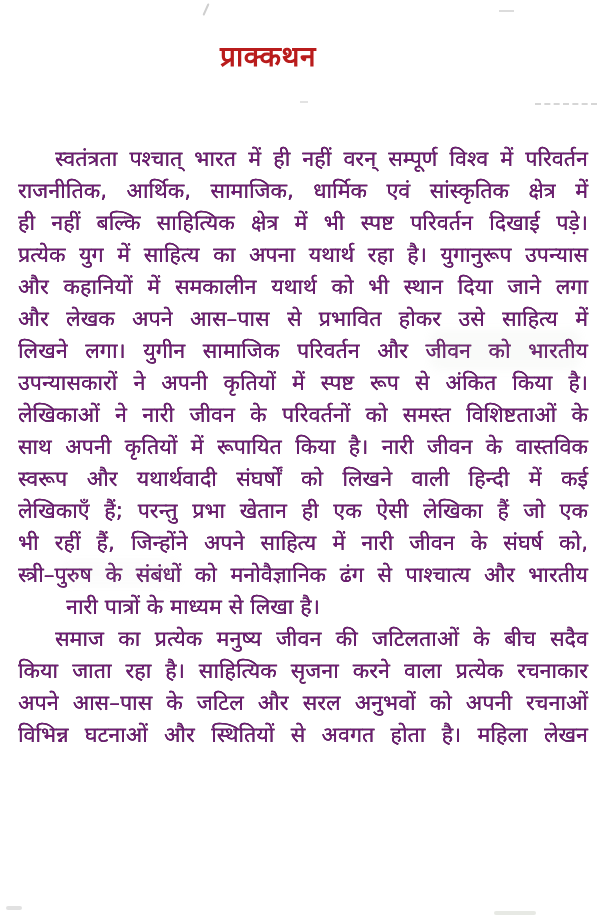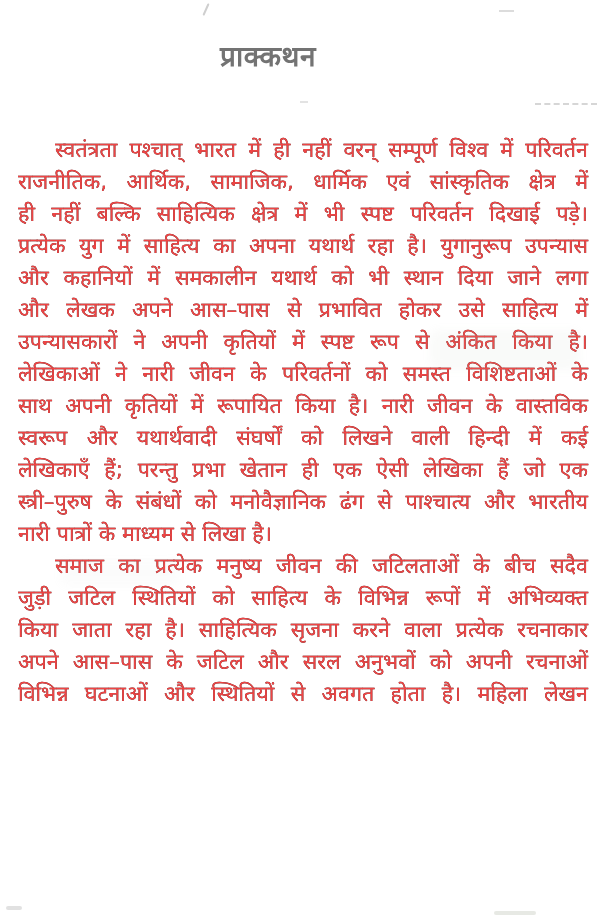--- a/index.html
+++ b/index.html
@@ -5,36 +5,36 @@
   html,body{margin:0;padding:0;}
   body{
     width:600px;height:916px;position:relative;overflow:hidden;
     background:#ffffff;
     font-family:"DejaVu Sans","Liberation Sans",sans-serif;
   }
   .page{position:absolute;inset:0;background:#ffffff;}
   .title{
     position:absolute;top:36px;left:0;width:536px;margin:0;
     text-align:center;
-    font-size:28px;font-weight:700;color:#737373;
+    font-size:28px;font-weight:700;color:#b91c1c;
     letter-spacing:0.5px;
   }
   .text-block{
-    position:absolute;top:135px;left:18px;width:570px;
-    color:#ef4444;
+    position:absolute;top:144px;left:18px;width:570px;
+    color:#701a75;
   }
   .line{
     height:32px;line-height:30px;
     font-size:21.5px;font-weight:500;
     text-align:justify;text-align-last:justify;
     white-space:nowrap;
     text-shadow:0 0 0.4px #222;
   }
   .line.indent{text-indent:37px;}
-  .line.no-just{text-align-last:left;white-space:normal;}
+  .line.no-just{text-align-last:left;white-space:normal;margin-left:48px;}
   
   .artifact{position:absolute;pointer-events:none;}
   .art-tick{top:3px;left:205px;width:2px;height:13px;background:#cfcfcf;transform:rotate(24deg);border-radius:2px;}
   .art-dash-tr{top:10px;left:499px;width:15px;height:2px;background:#dcdcdc;}
   .art-dashes-right{top:103px;left:535px;width:62px;height:0;border-top:2px dashed #cdcdcd;opacity:.8;}
   .art-dash-mid{top:101px;left:300px;width:8px;height:2px;background:#e3e3e3;}
   .art-smudge-bl{top:906px;left:6px;width:16px;height:4px;background:#dadada;border-radius:2px;opacity:.8;}
   .art-smudge-b2{top:911px;left:494px;width:42px;height:4px;background:#c9cfc4;border-radius:2px;opacity:.45;}
   .art-ghost1{top:330px;left:430px;width:150px;height:40px;background:#b9c4b4;opacity:.07;filter:blur(4px);border-radius:8px;}
   .art-ghost2{top:560px;left:60px;width:120px;height:26px;background:#c4c4c4;opacity:.05;filter:blur(4px);border-radius:8px;}
@@ -46,29 +46,30 @@
 
   <h1 class="title">प्राक्कथन</h1>
 
   <div class="text-block" id="textBlock">
       <div class="line indent">स्वतंत्रता पश्चात् भारत में ही नहीं वरन् सम्पूर्ण विश्व में परिवर्तन</div>
       <div class="line">राजनीतिक, आर्थिक, सामाजिक, धार्मिक एवं सांस्कृतिक क्षेत्र में</div>
       <div class="line">ही नहीं बल्कि साहित्यिक क्षेत्र में भी स्पष्ट परिवर्तन दिखाई पड़े।</div>
       <div class="line">प्रत्येक युग में साहित्य का अपना यथार्थ रहा है। युगानुरूप उपन्यास</div>
       <div class="line">और कहानियों में समकालीन यथार्थ को भी स्थान दिया जाने लगा</div>
       <div class="line">और लेखक अपने आस–पास से प्रभावित होकर उसे साहित्य में</div>
+      <div class="line">लिखने लगा। युगीन सामाजिक परिवर्तन और जीवन को भारतीय</div>
       <div class="line">उपन्यासकारों ने अपनी कृतियों में स्पष्ट रूप से अंकित किया है।</div>
       <div class="line">लेखिकाओं ने नारी जीवन के परिवर्तनों को समस्त विशिष्टताओं के</div>
       <div class="line">साथ अपनी कृतियों में रूपायित किया है। नारी जीवन के वास्तविक</div>
       <div class="line">स्वरूप और यथार्थवादी संघर्षों को लिखने वाली हिन्दी में कई</div>
       <div class="line">लेखिकाएँ हैं; परन्तु प्रभा खेतान ही एक ऐसी लेखिका हैं जो एक</div>
+      <div class="line">भी रहीं हैं, जिन्होंने अपने साहित्य में नारी जीवन के संघर्ष को,</div>
       <div class="line">स्त्री–पुरुष के संबंधों को मनोवैज्ञानिक ढंग से पाश्चात्य और भारतीय</div>
       <div class="line no-just">नारी पात्रों के माध्यम से लिखा है।</div>
       <div class="line indent">समाज का प्रत्येक मनुष्य जीवन की जटिलताओं के बीच सदैव</div>
-      <div class="line">जुड़ी जटिल स्थितियों को साहित्य के विभिन्न रूपों में अभिव्यक्त</div>
       <div class="line">किया जाता रहा है। साहित्यिक सृजना करने वाला प्रत्येक रचनाकार</div>
       <div class="line">अपने आस–पास के जटिल और सरल अनुभवों को अपनी रचनाओं</div>
       <div class="line">विभिन्न घटनाओं और स्थितियों से अवगत होता है। महिला लेखन</div>
     </div>
 
   <div class="artifact art-tick"></div>
   <div class="artifact art-dash-tr"></div>
   <div class="artifact art-dashes-right"></div>
   <div class="artifact art-dash-mid"></div>
   <div class="artifact art-smudge-bl"></div>

